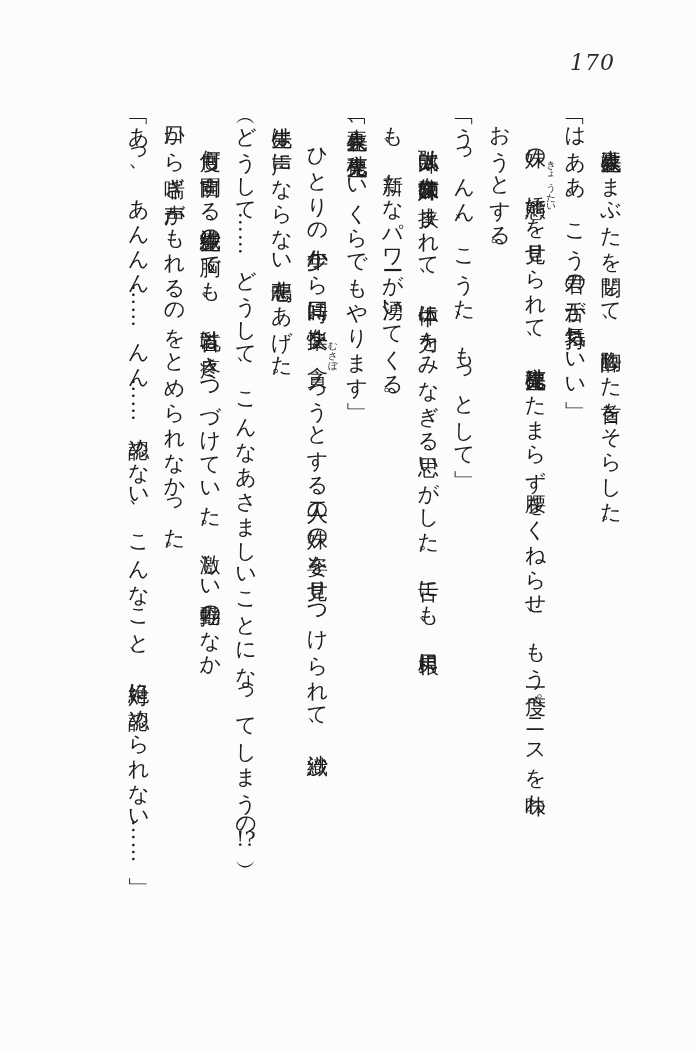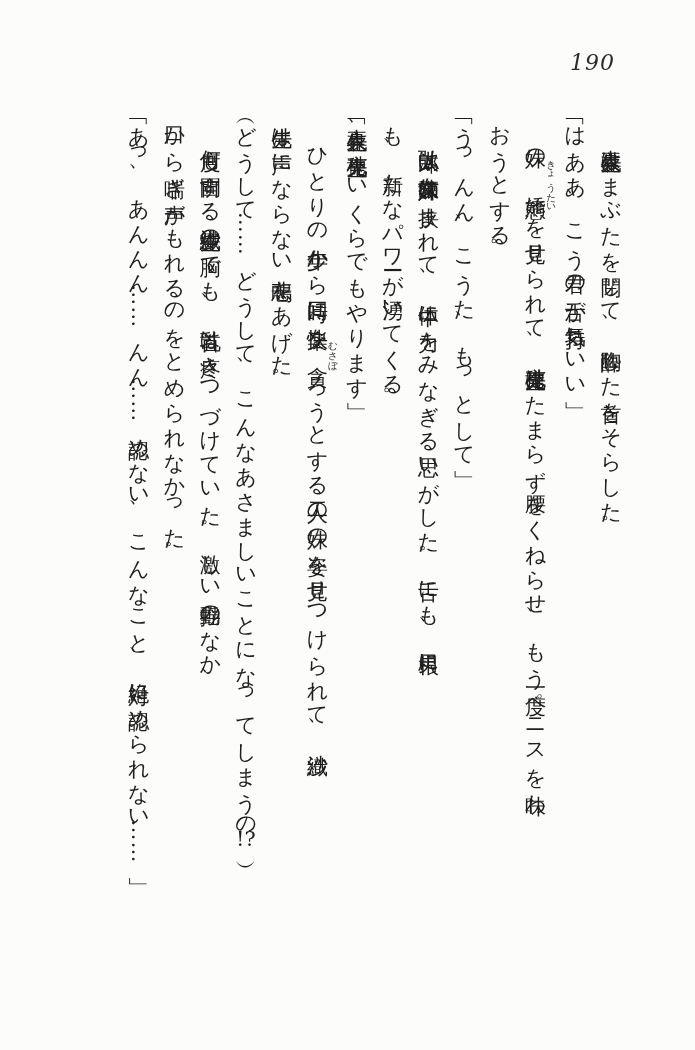--- a/index.html
+++ b/index.html
@@ -53,21 +53,21 @@
   }
   .tcy {
     text-combine-upright: all;
     -webkit-text-combine: horizontal;
   }
 </style>
 </head>
 <body>
 
 <div class="page">
-  <div class="page-number">190</div>
+  <div class="page-number">170</div>
   <div class="text-block" id="text-block">
       <p class="line">　真衣先生はまぶたを閉じて、陶酔した首をそらした。</p>
       <p class="line">「はああ、こう君の舌が気持ちいい」</p>
       <p class="line">　妹の<ruby>嬌態<rt>きょうたい</rt></ruby>を見せられて、充穂先生はたまらず腰をくねらせ、もう一度ペニスを味わ</p>
       <p class="line">おうとする。</p>
       <p class="line">「うっんん、こうた、もっとして」</p>
       <p class="line">　弘太郎は女教師姉妹に挟まれて、体中に力をみなぎる思いがした。舌にも、男根に</p>
       <p class="line">も、新たなパワーが湧いてくる。</p>
       <p class="line">「真衣先生、充穂先生、いくらでもやります」</p>
       <p class="line">　ひとりの少年から同時に快楽を<ruby>貪<rt>むさぼ</rt></ruby>ろうとする二人の妹の姿を見せつけられて、沙織</p>

